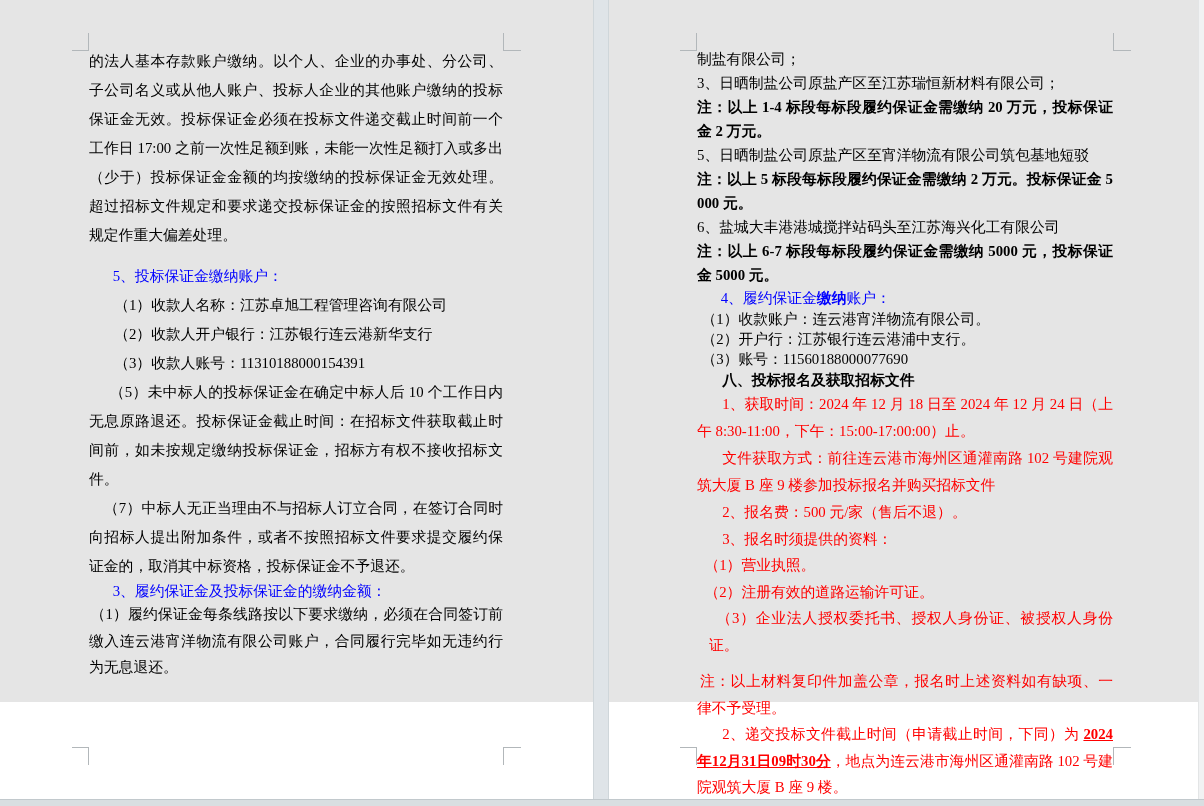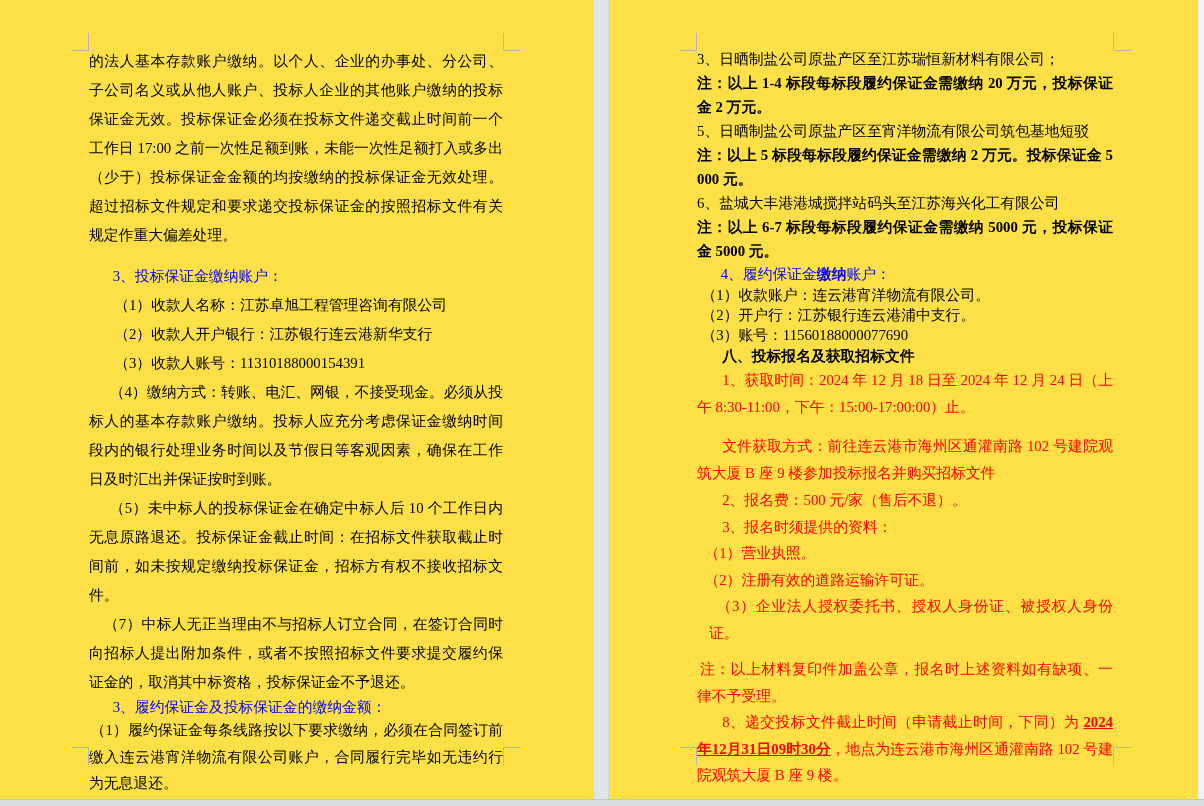--- a/index.html
+++ b/index.html
@@ -1,21 +1,21 @@
 <!DOCTYPE html>
 <html><head>
 <meta charset="utf-8">
 <style>
   html,body{margin:0;padding:0;}
   body{
     width:1204px;height:806px;overflow:hidden;
     font-family:"Liberation Serif","DejaVu Serif",serif;
     background:#ffffff;
   }
-  .canvas{position:relative;width:1204px;height:806px;background:#fde047;}
+  .canvas{position:relative;width:1204px;height:702px;background:#e5e5e5;}
   
   .gutter{
     position:absolute;left:593px;top:0;width:16px;height:800px;
     background:#dfe4e8;
     border-left:1px solid #cfd6da;border-right:1px solid #cfd6da;
     box-sizing:border-box;
   }
   .bottom-strip{
     position:absolute;left:0;top:799px;width:1204px;height:7px;
     background:#d9dee1;border-top:1px solid #c2c9cd;box-sizing:border-box;
@@ -48,58 +48,58 @@
 
 <div class="canvas">
 
   <div>
     <div class="crop rb" style="left:72px;top:33px;"></div>
     <div class="crop lb" style="left:503px;top:33px;"></div>
     <div class="crop rt" style="left:72px;top:747px;"></div>
     <div class="crop lt" style="left:503px;top:747px;"></div>
     <div class="text-area left">
         <p class="para lh29"><span>的法人基本存款账户缴纳。以个人、企业的办事处、分公司、子公司名义或从他人账户、投标人企业的其他账户缴纳的投标保证金无效。投标保证金必须在投标文件递交截止时间前一个工作日 17:00 之前一次性足额到账，未能一次性足额打入或多出（少于）投标保证金金额的均按缴纳的投标保证金无效处理。超过招标文件规定和要求递交投标保证金的按照招标文件有关规定作重大偏差处理。</span></p>
-        <p class="para lh29" style="text-indent: 1.6em; margin-top: 12px; color: rgb(0, 0, 255);"><span>3、投标保证金缴纳账户：</span></p>
+        <p class="para lh29" style="text-indent: 1.6em; margin-top: 12px; color: rgb(0, 0, 255);"><span>5、投标保证金缴纳账户：</span></p>
         <p class="para lh29" style="text-indent: 1.7em;"><span>（1）收款人名称：江苏卓旭工程管理咨询有限公司</span></p>
         <p class="para lh29" style="text-indent: 1.7em;"><span>（2）收款人开户银行：江苏银行连云港新华支行</span></p>
         <p class="para lh29" style="text-indent: 1.7em;"><span>（3）收款人账号：11310188000154391</span></p>
-        <p class="para lh29" style="text-indent: 1.4em;"><span>（4）缴纳方式：转账、电汇、网银，不接受现金。必须从投标人的基本存款账户缴纳。投标人应充分考虑保证金缴纳时间段内的银行处理业务时间以及节假日等客观因素，确保在工作日及时汇出并保证按时到账。</span></p>
         <p class="para lh29" style="text-indent: 1.4em;"><span>（5）未中标人的投标保证金在确定中标人后 10 个工作日内无息原路退还。投标保证金截止时间：在招标文件获取截止时间前，如未按规定缴纳投标保证金，招标方有权不接收招标文件。</span></p>
         <p class="para lh29" style="text-indent: 1em;"><span>（7）中标人无正当理由不与招标人订立合同，在签订合同时向招标人提出附加条件，或者不按照招标文件要求提交履约保证金的，取消其中标资格，投标保证金不予退还。</span></p>
         <p class="para lh20" style="text-indent: 1.6em; color: rgb(0, 0, 255);"><span>3、履约保证金及投标保证金的缴纳金额：</span></p>
         <p class="para lh27" style="text-indent: 0.1em;"><span>（1）履约保证金每条线路按以下要求缴纳，必须在合同签订前缴入连云港宵洋物流有限公司账户，合同履行完毕如无违约行为无息退还。</span></p>
       </div>
   </div>
 
   <div class="gutter"></div>
 
   <div>
     <div class="crop rb" style="left:680px;top:33px;"></div>
     <div class="crop lb" style="left:1113px;top:33px;"></div>
     <div class="crop rt" style="left:680px;top:747px;"></div>
     <div class="crop lt" style="left:1113px;top:747px;"></div>
     <div class="text-area right">
+        <p class="para lh24"><span>制盐有限公司；</span></p>
         <p class="para lh24"><span>3、日晒制盐公司原盐产区至江苏瑞恒新材料有限公司；</span></p>
         <p class="para lh24" style="font-weight: bold;"><span>注：以上 1-4 标段每标段履约保证金需缴纳 20 万元，投标保证金 2 万元。</span></p>
         <p class="para lh24"><span>5、日晒制盐公司原盐产区至宵洋物流有限公司筑包基地短驳</span></p>
         <p class="para lh24" style="font-weight: bold;"><span>注：以上 5 标段每标段履约保证金需缴纳 2 万元。投标保证金 5000 元。</span></p>
         <p class="para lh24"><span>6、盐城大丰港港城搅拌站码头至江苏海兴化工有限公司</span></p>
         <p class="para lh24" style="font-weight: bold;"><span>注：以上 6-7 标段每标段履约保证金需缴纳 5000 元，投标保证金 5000 元。</span></p>
         <p class="para lh22" style="text-indent: 1.6em; color: rgb(0, 0, 255);"><span>4、履约保证金</span><span style="font-weight: bold;">缴纳</span><span>账户：</span></p>
         <p class="para lh21" style="text-indent: 0.3em;"><span>（1）收款账户：连云港宵洋物流有限公司。</span></p>
         <p class="para lh21" style="text-indent: 0.3em;"><span>（2）开户行：江苏银行连云港浦中支行。</span></p>
         <p class="para lh21" style="text-indent: 0.3em;"><span>（3）账号：11560188000077690</span></p>
         <p class="para lh22" style="text-indent: 1.7em; font-weight: bold;"><span>八、投标报名及获取招标文件</span></p>
         <p class="para lh27" style="text-indent: 1.7em; color: rgb(255, 0, 0);"><span>1、获取时间：2024 年 12 月 18 日至 2024 年 12 月 24 日（上午 8:30-11:00，下午：15:00-17:00:00）止。</span></p>
-        <p class="para lh27" style="text-indent: 1.7em; margin-top: 13px; color: rgb(255, 0, 0);"><span>文件获取方式：前往连云港市海州区通灌南路 102 号建院观筑大厦 B 座 9 楼参加投标报名并购买招标文件</span></p>
+        <p class="para lh27" style="text-indent: 1.7em; margin-top: 1px; color: rgb(255, 0, 0);"><span>文件获取方式：前往连云港市海州区通灌南路 102 号建院观筑大厦 B 座 9 楼参加投标报名并购买招标文件</span></p>
         <p class="para lh27" style="text-indent: 1.7em; margin-top: 1px; color: rgb(255, 0, 0);"><span>2、报名费：500 元/家（售后不退）。</span></p>
         <p class="para lh27" style="text-indent: 1.7em; color: rgb(255, 0, 0);"><span>3、报名时须提供的资料：</span></p>
         <p class="para lh27" style="text-indent: 0.5em; color: rgb(255, 0, 0);"><span>（1）营业执照。</span></p>
         <p class="para lh27" style="text-indent: 0.5em; color: rgb(255, 0, 0);"><span>（2）注册有效的道路运输许可证。</span></p>
         <p class="para lh27" style="text-indent: 0.5em; color: rgb(255, 0, 0); margin-left: 12px;"><span>（3）企业法人授权委托书、授权人身份证、被授权人身份证。</span></p>
         <p class="para lh27" style="text-indent: 0.2em; color: rgb(255, 0, 0); margin-top: 10px;"><span>注：以上材料复印件加盖公章，报名时上述资料如有缺项、一律不予受理。</span></p>
-        <p class="para lh27" style="text-indent: 1.7em; color: rgb(255, 0, 0);"><span>8、递交投标文件截止时间（申请截止时间，下同）为 </span><span style="font-weight: bold; text-decoration: underline;">2024年12月31日09时30分</span><span>，地点为连云港市海州区通灌南路 102 号建院观筑大厦 B 座 9 楼。</span></p>
+        <p class="para lh27" style="text-indent: 1.7em; color: rgb(255, 0, 0);"><span>2、递交投标文件截止时间（申请截止时间，下同）为 </span><span style="font-weight: bold; text-decoration: underline;">2024年12月31日09时30分</span><span>，地点为连云港市海州区通灌南路 102 号建院观筑大厦 B 座 9 楼。</span></p>
       </div>
   </div>
 
   <div class="bottom-strip"></div>
   <div class="scrollbar"></div>
 </div>
 
 </body></html>

